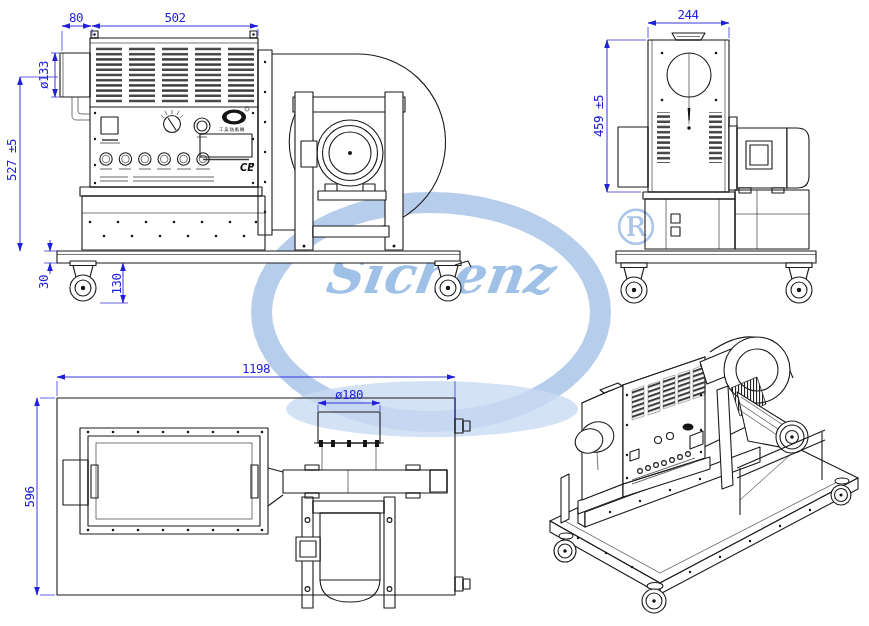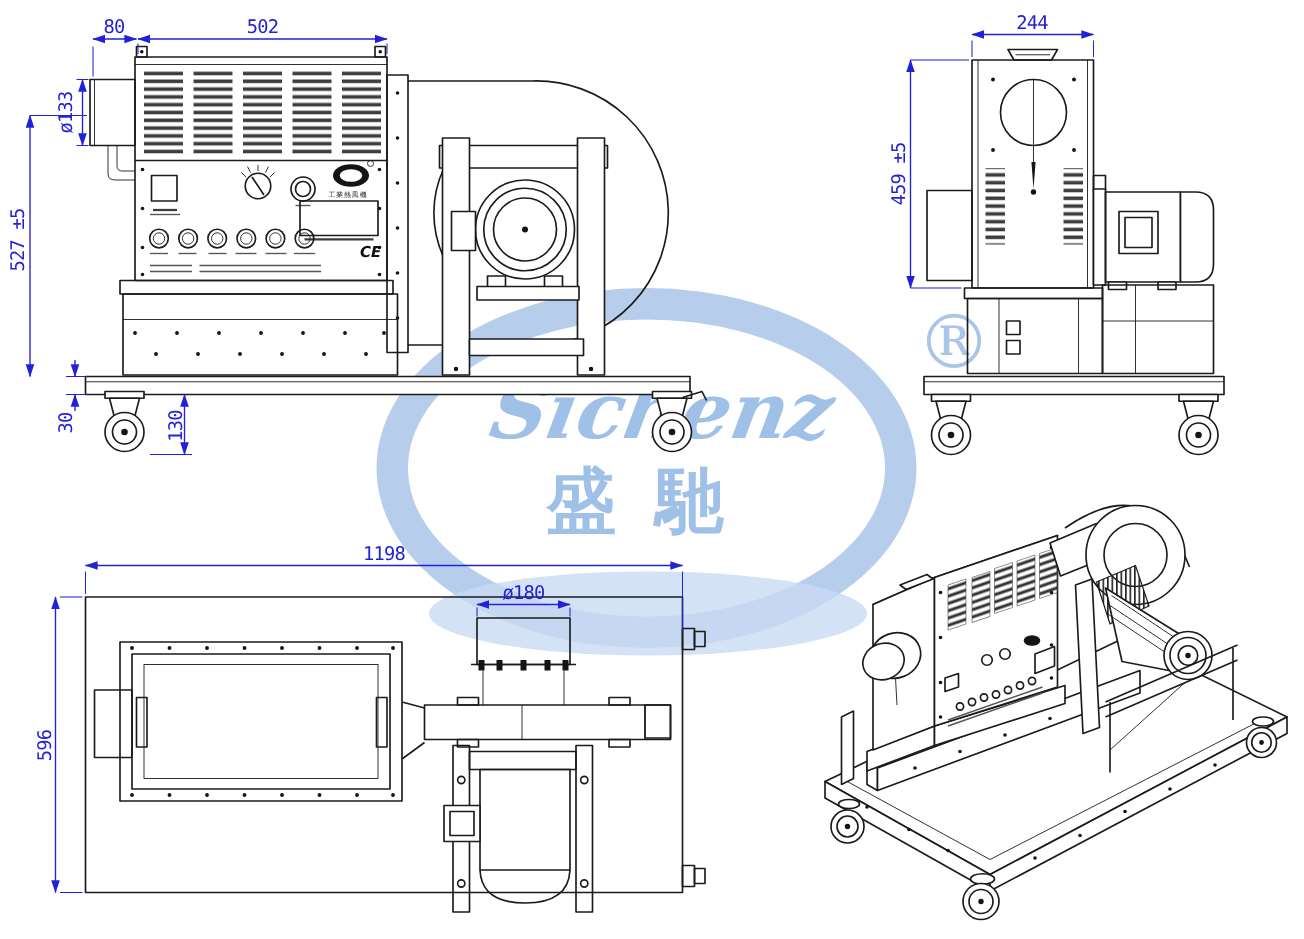--- a/index.html
+++ b/index.html
@@ -33,21 +33,20 @@
   .badget{fill:#222;font-size:4.6px;letter-spacing:0.6px;}
 </style>
 </head>
 <body>
 
 <div class="canvas">
 
   <div class="wm-ring"></div>
   <div class="wm-band"></div>
   <div class="wm-script">Sichenz</div>
-  <div class="wm-cn">盛馳</div>
   <div class="wm-reg">®</div>
 
   <svg class="sheet" width="869" height="626" viewBox="0 0 869 626">
     <defs>
       <marker id="ar" viewBox="0 0 10 10" refX="9" refY="5" markerWidth="10" markerHeight="10" orient="auto-start-reverse">
         <path d="M0,1.8 L9.5,5 L0,8.2 Z" fill="#2121d8"></path>
       </marker>
       <pattern id="louv" width="30" height="5.2" patternUnits="userSpaceOnUse">
         <rect width="30" height="2.4" y="1" fill="#3d3d3d"></rect>
       </pattern>

